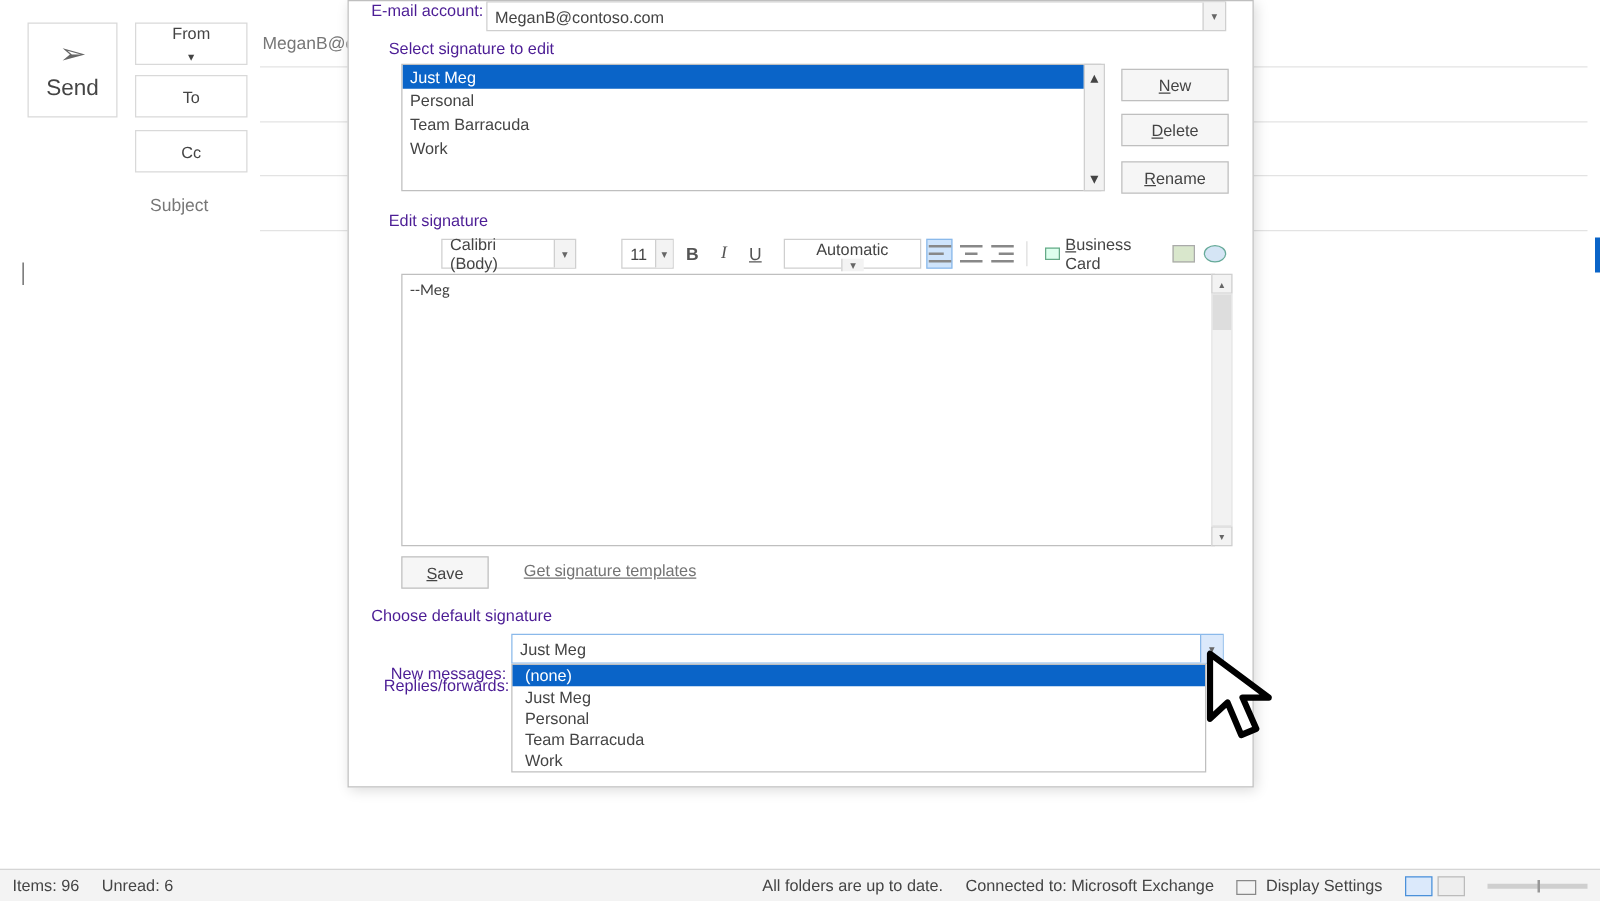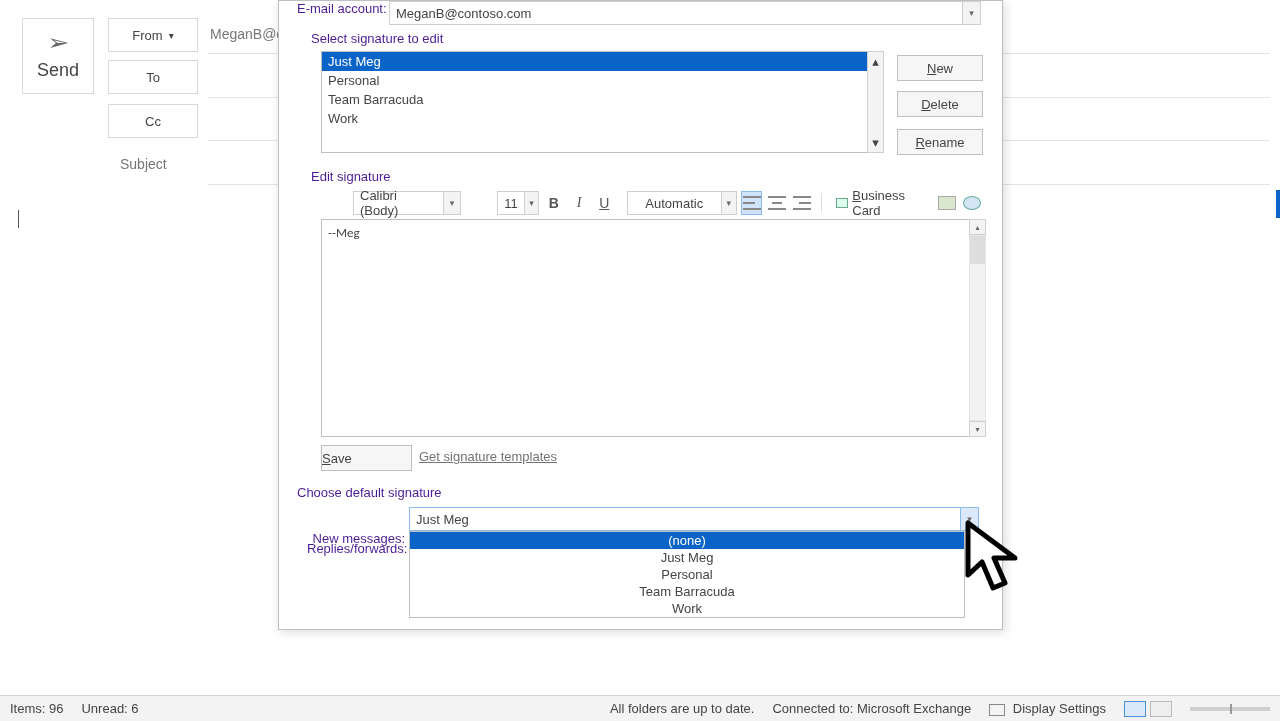--- a/index.html
+++ b/index.html
@@ -18,21 +18,21 @@
 .send-btn .arrow {
   font-size: 22px; color: #666; line-height: 1; margin-bottom: 6px;
   transform: scaleX(1.2);
 }
 .send-btn .lbl { font-size: 18px; color: #444; }
 
 .hdr-btn {
   position: absolute; left: 108px; width: 90px; height: 34px;
   border: 1px solid #d9d9d9; background: #fff;
   display: flex; align-items: center; justify-content: center; gap: 6px;
-  font-size: 14px; color: #555;
+  font-size: 14px; color: #555; flex-direction: column;
 }
 .hdr-btn.from { top: 18px; }
 .hdr-btn.to   { top: 60px; }
 .hdr-btn.cc   { top: 104px; }
 .subject-lbl {
   position: absolute; left: 120px; top: 156px; font-size: 14px; color: #777;
 }
 .compose-fields {
   position: absolute; left: 208px; top: 0; right: 10px; height: 190px;
 }
@@ -94,21 +94,21 @@
 
 
 .tb { left: 42px; top: 188px; width: 662px; height: 28px; display: flex; gap: 4px; align-items: center; }
 .tb .combo {
   height: 24px; border: 1px solid #cfcfcf; display: flex; align-items: center; background: #fff; margin-left: 32px;
 }
 .tb .combo .t { padding: 0 6px; font-size: 13px; }
 .tb .combo .dd-btn { height: 100%; }
 .combo.font { width: 122px; }
 .combo.size { width: 42px; }
-.combo.color { width: 124px; margin-left: 8px; }
+.combo.color { width: 124px; margin-left: 8px; flex-direction: column; }
 .tb-btn {
   width: 24px; height: 24px; display: flex; align-items: center; justify-content: center;
   font-size: 14px; color: #555;
 }
 .b { font-weight: bold; }
 .i { font-style: italic; font-family: Georgia, serif; }
 .u { text-decoration: underline; }
 .align-box { width:18px; height:14px; display:flex; flex-direction:column; justify-content:space-between; }
 .align-box div { height:2px; background:#888; }
 .align-box.left div:nth-child(2){ width:70%; }
@@ -126,40 +126,40 @@
   border: 1px solid #bfbfbf; background: #fff; padding: 3px 6px; font-size: 15px;
 }
 .editor-scroll {
   left: 690px; top: 218px; width: 17px; height: 218px;
   display:flex; flex-direction:column;
 }
 .editor-scroll .arrow { width:17px; height:16px; border:1px solid #cfcfcf; background:#f3f3f3; display:flex;align-items:center;justify-content:center;font-size:8px;color:#666;}
 .editor-scroll .track { flex:1; background:#f2f2f2; border:1px solid #e6e6e6; position:relative; }
 .editor-scroll .thumb { position:absolute; top:0; left:0; width:100%; height:28px; background:#ddd; }
 
-.save-btn { left:42px; top:444px; width:91px; height:26px; border:1px solid #bfbfbf; background:#f6f6f6; display:flex;align-items:center;}
+.save-btn { left:42px; top:444px; width:70px; height:26px; border:1px solid #bfbfbf; background:#f6f6f6; display:flex;align-items:center;justify-content:center; }
 .templates-link { left:140px; top:448px; color:#737373; text-decoration:underline; font-size:13px; }
 
 .lbl-choose { left: 18px; top: 484px; }
 
 .lbl-newmsg { left: 28px; top: 510px; text-align: right; width: 98px; margin-top: 20px; }
 .lbl-replies { left: 28px; top: 540px; text-align: right; width: 98px; }
 
 .dd-new {
   left: 130px; top: 506px; width: 570px; height: 24px;
   border: 1px solid #8ab9ea; background:#fff; display:flex; align-items:center;
 }
 .dd-new .v { flex:1; padding:0 6px; }
 .dd-new .dd-btn { background:#dbe9fb; border-left:1px solid #8ab9ea; }
 
 .dd-open {
   left: 130px; top: 530px; width: 556px;
   border: 1px solid #bfbfbf; background: #fff; z-index: 20;
 }
-.dd-open .opt { padding: 1px 24px; font-size: 13px; text-align: center; }
+.dd-open .opt { padding: 1px 10px; font-size: 13px; }
 .dd-open .opt.sel { background:#0a64c8; color:#fff; }
 
 
 .big-cursor {
   position:absolute; left: 965px; top: 520px; z-index: 30;
   width: 60px; height: 80px; pointer-events: none;
 }
 
 
 .statusbar {

